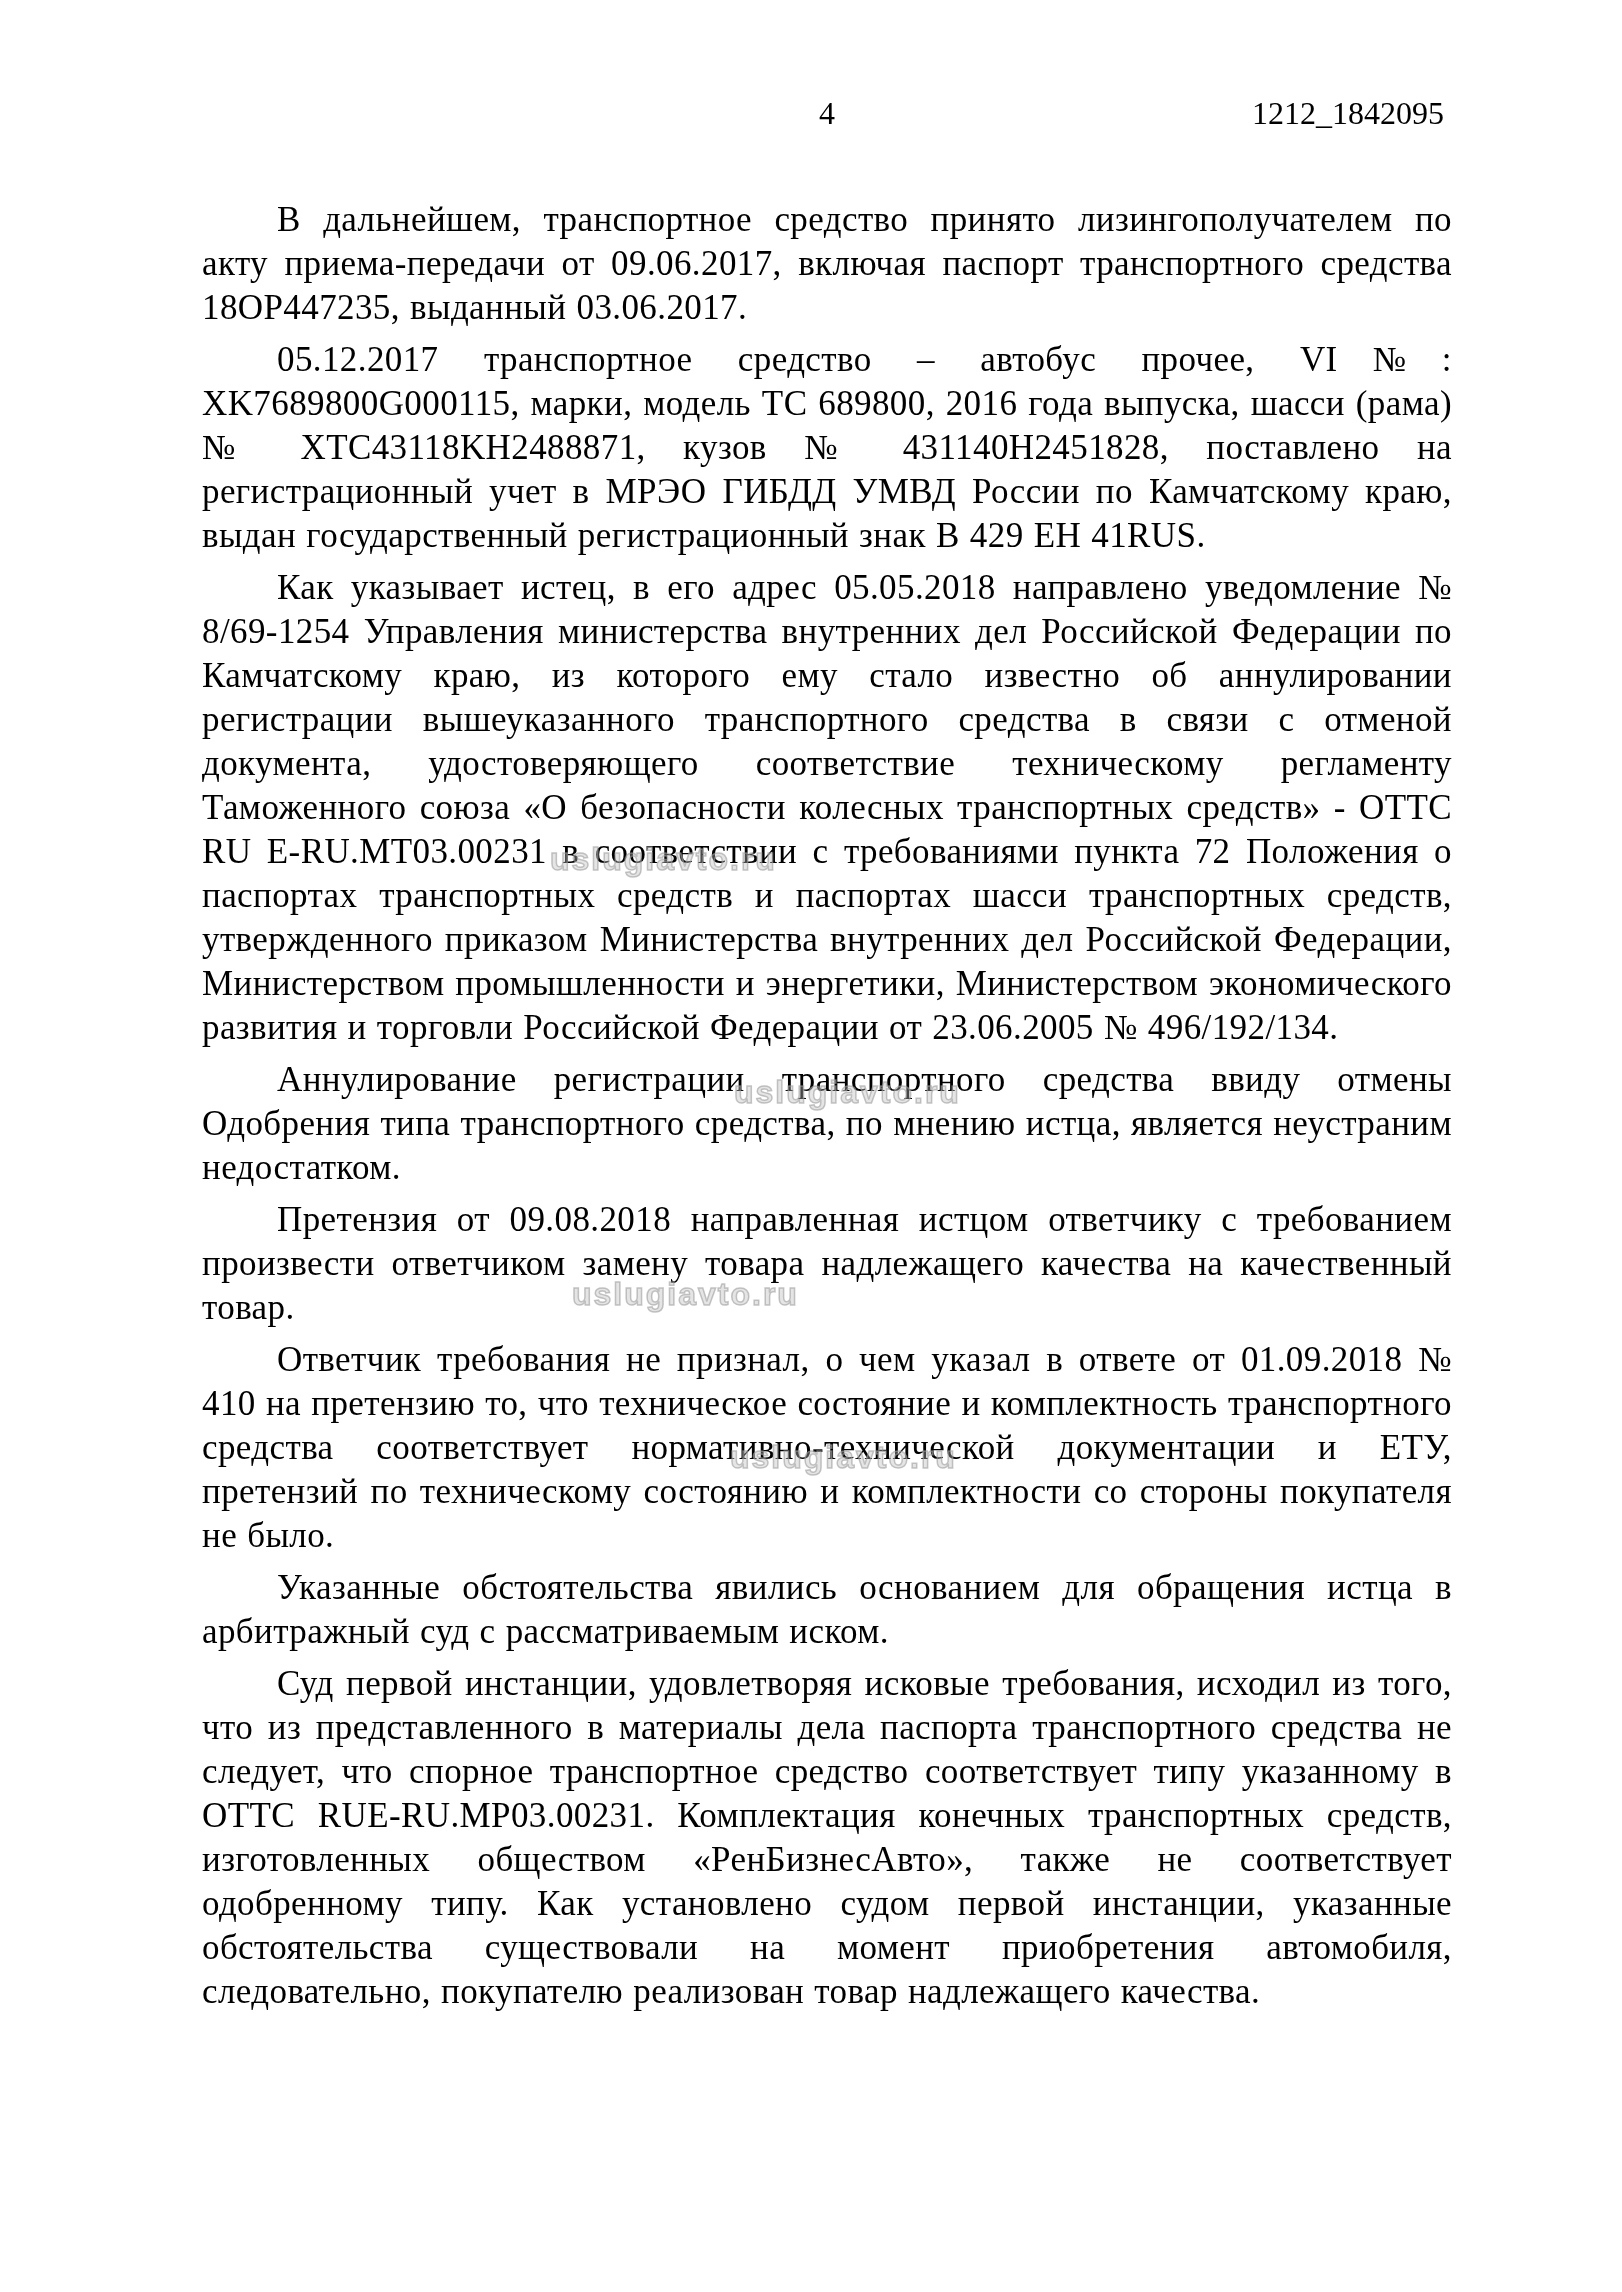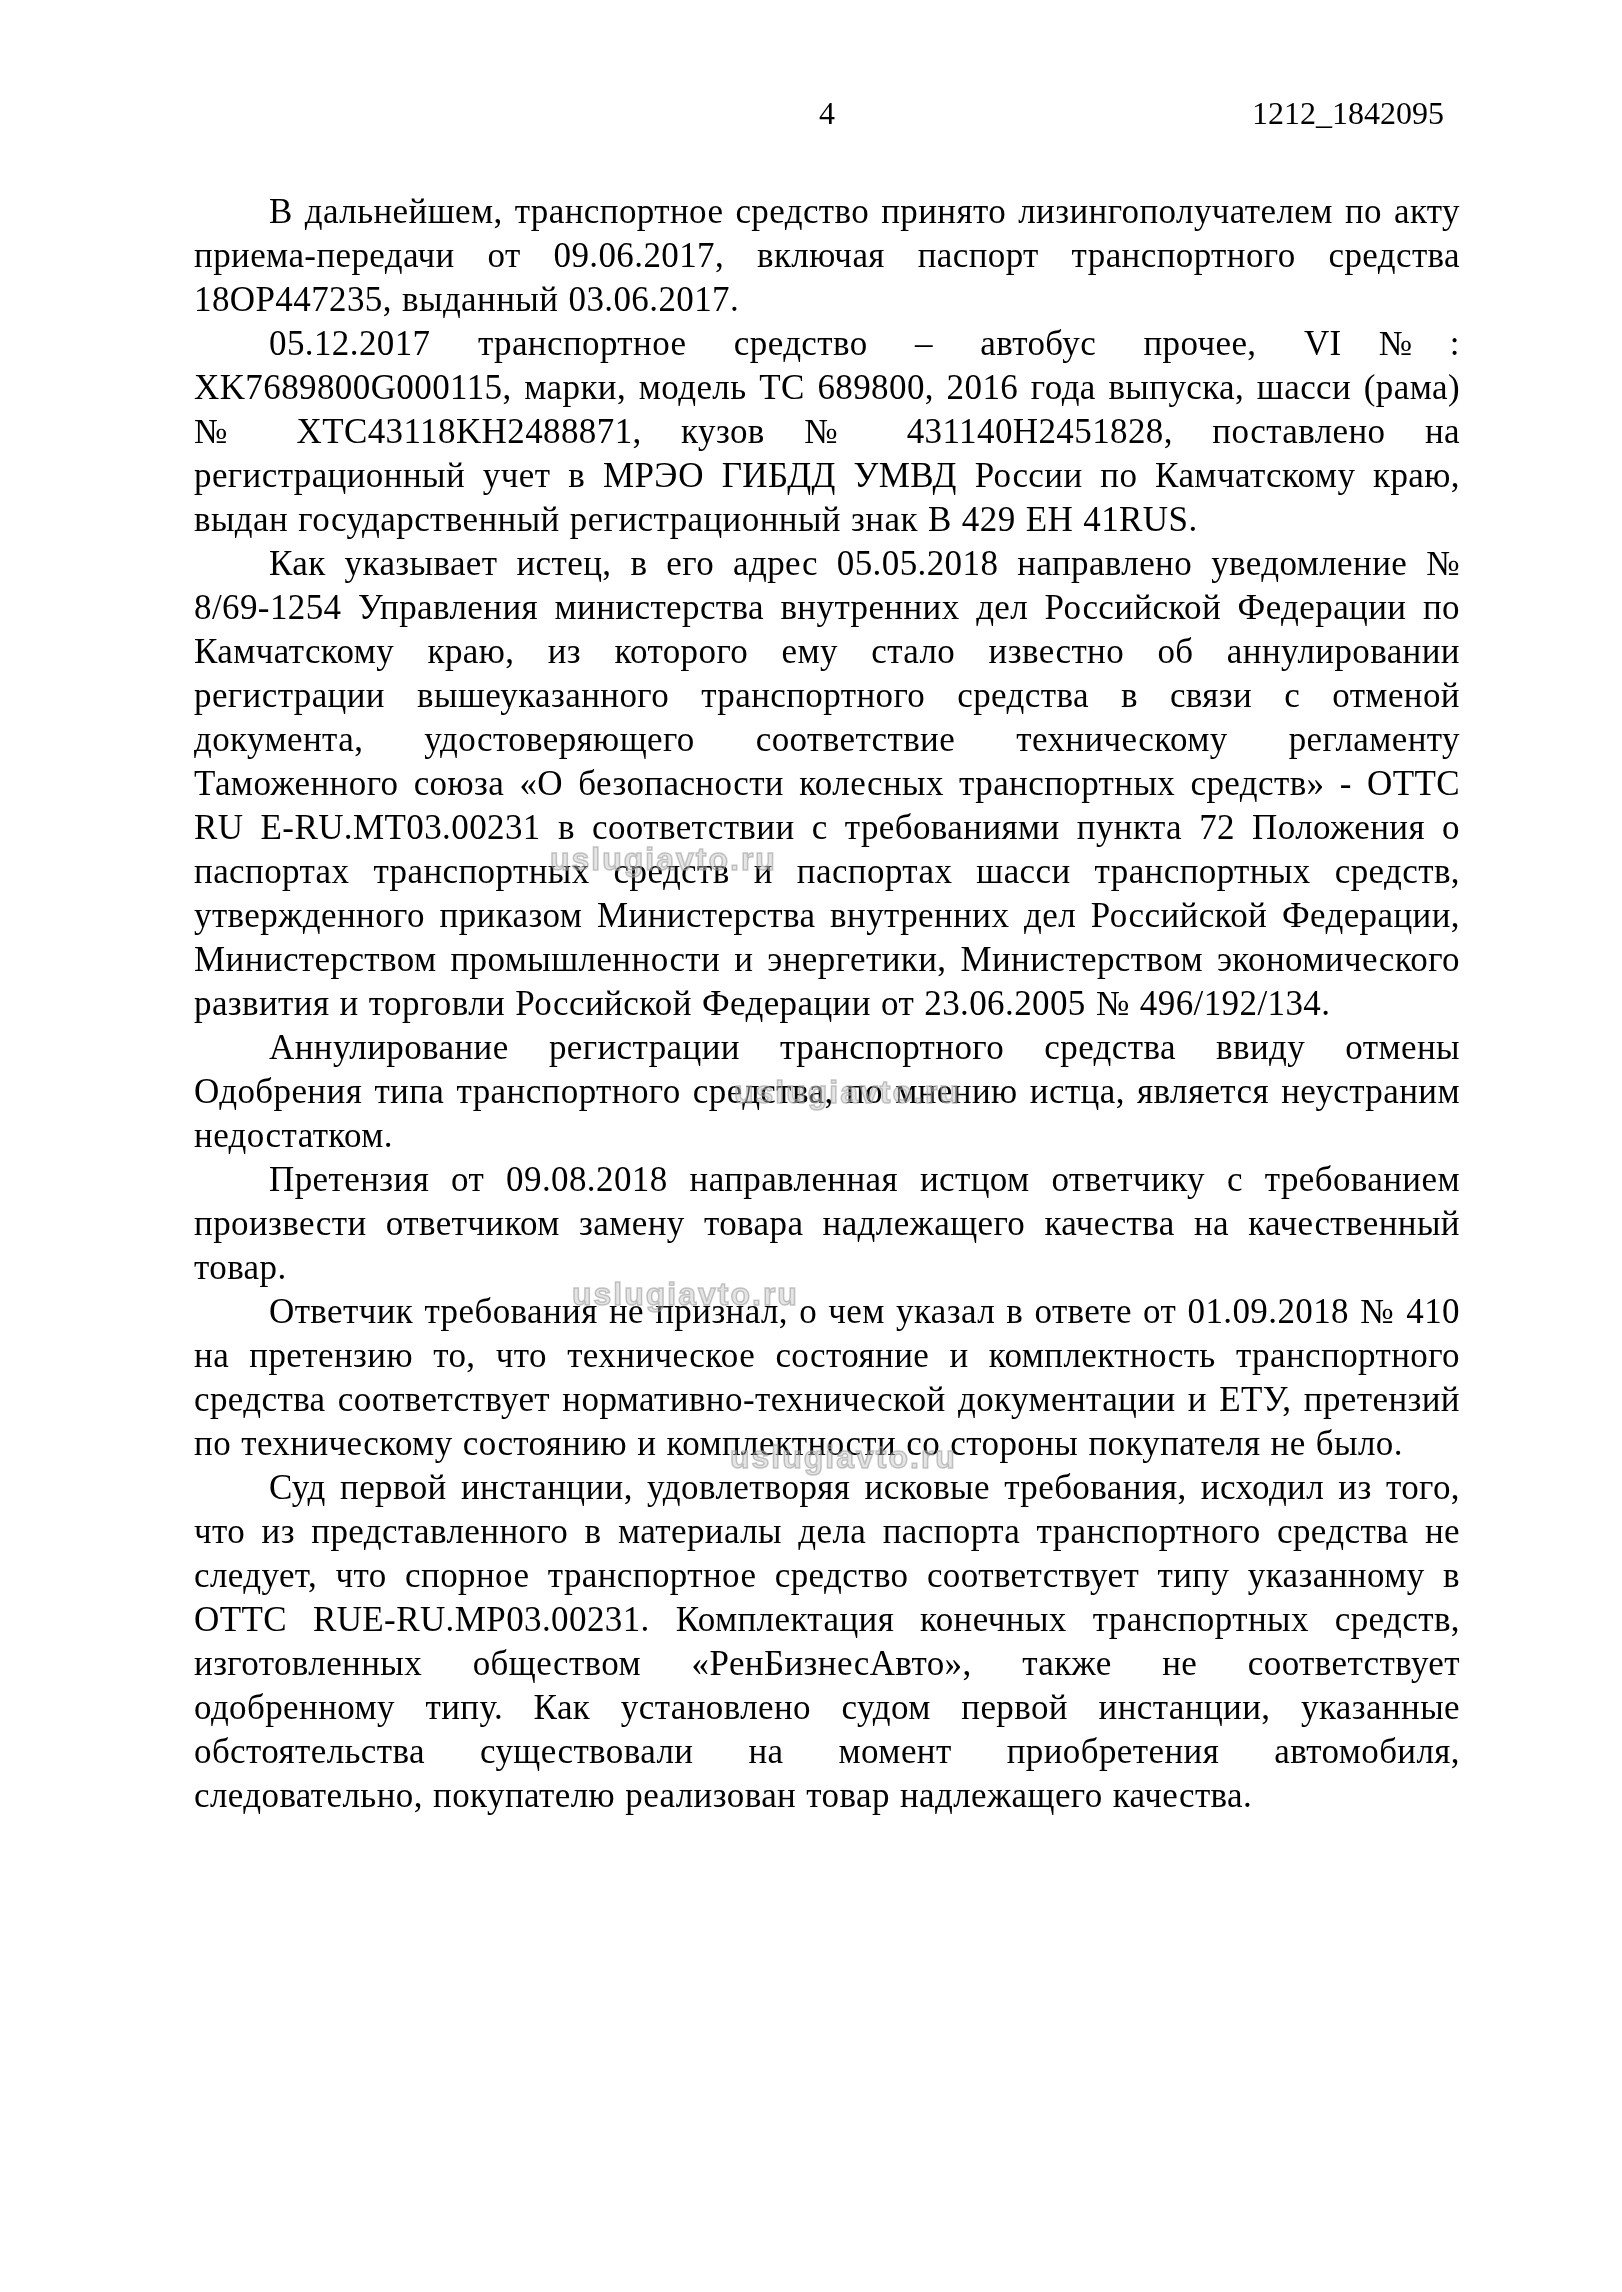--- a/index.html
+++ b/index.html
@@ -43,21 +43,21 @@
     top: 190px;
     left: 194px;
     width: 1266px;
     text-align: justify;
     font-size: 35px;
     line-height: 44px;
     letter-spacing: 0.4px;
     word-spacing: 1px;
   }
   .content p {
-    margin: 0;
+    margin: 8px;
     padding: 0;
     text-indent: 75px;
   }
   .watermark {
     position: absolute;
     font-family: "Liberation Sans", "DejaVu Sans", sans-serif;
     font-size: 32px;
     font-weight: bold;
     letter-spacing: 2px;
     white-space: nowrap;
@@ -78,20 +78,21 @@
     <div class="doc-id">1212_1842095</div>
   </div>
 
   <div class="content">
     <p>В дальнейшем, транспортное средство принято лизингополучателем по акту приема-передачи от 09.06.2017, включая паспорт транспортного средства 18ОР447235, выданный 03.06.2017.</p>
     <p>05.12.2017 транспортное средство – автобус прочее, VI№: XK7689800G000115, марки, модель ТС 689800, 2016 года выпуска, шасси (рама) № XTC43118KH2488871, кузов № 431140H2451828, поставлено на регистрационный учет в МРЭО ГИБДД УМВД России по Камчатскому краю, выдан государственный регистрационный знак В 429 ЕН 41RUS.</p>
     <p>Как указывает истец, в его адрес 05.05.2018 направлено уведомление № 8/69-1254 Управления министерства внутренних дел Российской Федерации по Камчатскому краю, из которого ему стало известно об аннулировании регистрации вышеуказанного транспортного средства в связи с отменой документа, удостоверяющего соответствие техническому регламенту Таможенного союза «О безопасности колесных транспортных средств» - ОТТС RU E-RU.MT03.00231 в соответствии с требованиями пункта 72 Положения о паспортах транспортных средств и паспортах шасси транспортных средств, утвержденного приказом Министерства внутренних дел Российской Федерации, Министерством промышленности и энергетики, Министерством экономического развития и торговли Российской Федерации от 23.06.2005 № 496/192/134.</p>
     <p>Аннулирование регистрации транспортного средства ввиду отмены Одобрения типа транспортного средства, по мнению истца, является неустраним недостатком.</p>
     <p>Претензия от 09.08.2018 направленная истцом ответчику с требованием произвести ответчиком замену товара надлежащего качества на качественный товар.</p>
     <p>Ответчик требования не признал, о чем указал в ответе от 01.09.2018 № 410 на претензию то, что техническое состояние и комплектность транспортного средства соответствует нормативно-технической документации и ЕТУ, претензий по техническому состоянию и комплектности со стороны покупателя не было.</p>
+    <p>Указанные обстоятельства явились основанием для обращения истца в арбитражный суд с рассматриваемым иском.</p>
     <p>Суд первой инстанции, удовлетворяя исковые требования, исходил из того, что из представленного в материалы дела паспорта транспортного средства не следует, что спорное транспортное средство соответствует типу указанному в ОТТС RUE-RU.MP03.00231. Комплектация конечных транспортных средств, изготовленных обществом «РенБизнесАвто», также не соответствует одобренному типу. Как установлено судом первой инстанции, указанные обстоятельства существовали на момент приобретения автомобиля, следовательно, покупателю реализован товар надлежащего качества.</p>
   </div>
 
   <div class="watermark" style="left:550px; top:841px;">uslugiavto.ru</div>
   <div class="watermark" style="left:734px; top:1074px;">uslugiavto.ru</div>
   <div class="watermark" style="left:572px; top:1276px;">uslugiavto.ru</div>
   <div class="watermark" style="left:730px; top:1439px;">uslugiavto.ru</div>
 
 </div>
 

